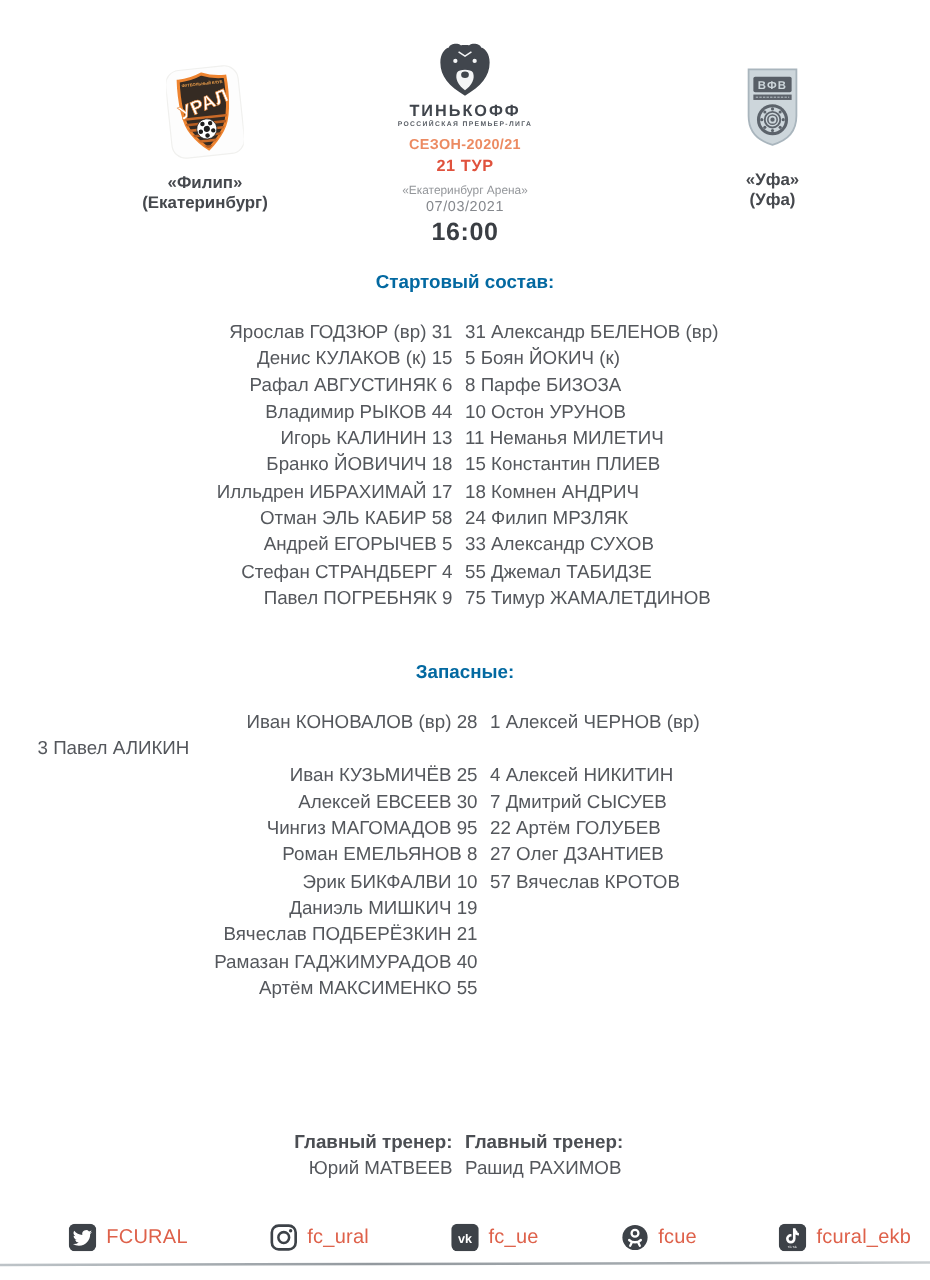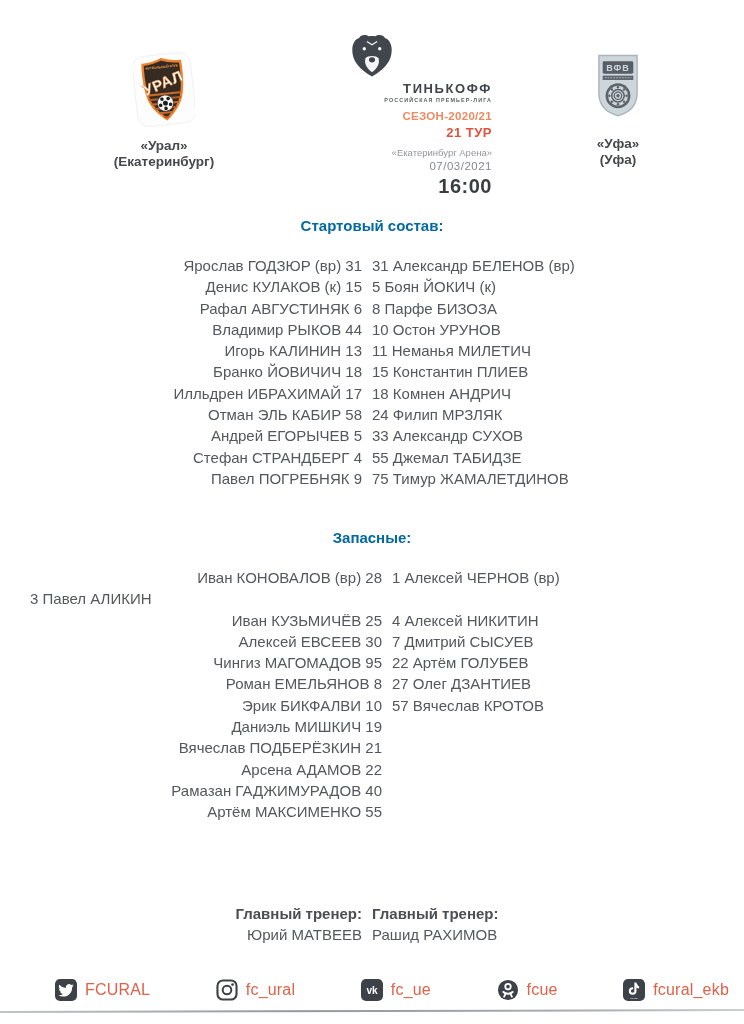--- a/index.html
+++ b/index.html
@@ -6,21 +6,21 @@
   .page{
     position:relative;width:744px;height:1024px;margin:0 auto;background:#ffffff;
     font-family:"Liberation Sans", sans-serif;overflow:hidden;
     color:var(--text,#54575c);
   }
   
   .team-block{position:absolute;top:52px;width:160px;text-align:center;}
   .team-block.home{left:84px;}
   .team-block.away{left:538px;}
   .team-name{margin-top:8px;font-size:13.5px;font-weight:bold;color:#45484d;line-height:16px;}
-  .center-col{position:absolute;left:252px;top:33px;width:240px;text-align:right;}
+  .center-col{position:absolute;left:252px;top:33px;width:240px;text-align:center;}
   .brand{margin-top:2px;font-size:13px;font-weight:bold;letter-spacing:1.6px;color:var(--brand-dark,#40454c);}
   .league-sub{margin-top:1px;font-size:5.4px;letter-spacing:1.1px;color:#5a5f66;font-weight:bold;}
   .season{margin-top:7px;font-size:11.5px;color:var(--accent-season,#ec8a61);font-weight:bold;letter-spacing:.3px;}
   .round{margin-top:3px;font-size:13px;color:var(--accent-round,#e0523d);font-weight:800;letter-spacing:.5px;}
   .venue{margin-top:7px;font-size:9.5px;color:#93969a;}
   .date{margin-top:2px;font-size:11.5px;color:#85888d;letter-spacing:.5px;}
   .time{margin-top:3px;font-size:20px;font-weight:bold;color:#3a3e43;letter-spacing:.5px;}
   
   .section-title{position:absolute;left:0;width:744px;text-align:center;font-size:15px;font-weight:bold;color:#0369a1;}
   #starting-title{top:217px;}
@@ -71,21 +71,21 @@
         <circle cx="33" cy="53" r="8.6" fill="#ffffff" stroke="#1d1d1d" stroke-width="0.6"></circle>
         <circle cx="33" cy="53" r="2.6" fill="#1d1d1d"></circle>
         <circle cx="33" cy="58.6" r="1.9" fill="#1d1d1d"></circle>
         <circle cx="27.7" cy="54.8" r="1.9" fill="#1d1d1d"></circle>
         <circle cx="29.7" cy="48.4" r="1.9" fill="#1d1d1d"></circle>
         <circle cx="36.3" cy="48.4" r="1.9" fill="#1d1d1d"></circle>
         <circle cx="38.3" cy="54.8" r="1.9" fill="#1d1d1d"></circle>
       </g>
     </svg>
     <div class="team-name">
-      <div>«Урал»</div>
+      <div>«Филип»</div>
       <div>(Екатеринбург)</div>
     </div>
   </div>
 
   <div class="center-col">
     <svg width="48" height="46" viewBox="0 0 56 52" style="margin:0 auto;">
       <path d="M28,50 C13,41 5,32 5,19 C5,11 9,6 13,5 C14,1.5 21,0.5 24,3 C25.3,2.6 30.7,2.6 32,3 C35,0.5 42,1.5 43,5 C47,6 51,11 51,19 C51,32 43,41 28,50 Z" fill="#41464d"></path>
       <path d="M28,45 C21.5,40 18.5,34 20.5,28.5 C22.5,25 33.5,25 35.5,28.5 C37.5,34 34.5,40 28,45 Z" fill="#f4f5f6"></path>
       <ellipse cx="28" cy="30.5" rx="3.6" ry="3" fill="#41464d"></ellipse>
       <circle cx="19" cy="17.5" r="2" fill="#f4f5f6"></circle>
@@ -207,21 +207,20 @@
       </div>
       <div class="r-row">
         <div class="r-left">Даниэль МИШКИЧ 19</div>
         <div class="r-right"></div>
       </div>
       <div class="r-row">
         <div class="r-left">Вячеслав ПОДБЕРЁЗКИН 21</div>
         <div class="r-right"></div>
       </div>
       <div class="r-row">
-        <div class="r-left">Арсена АДАМОВ 22</div>
         <div class="r-right"></div>
       </div>
       <div class="r-row">
         <div class="r-left">Рамазан ГАДЖИМУРАДОВ 40</div>
         <div class="r-right"></div>
       </div>
       <div class="r-row">
         <div class="r-left">Артём МАКСИМЕНКО 55</div>
         <div class="r-right"></div>
       </div>

